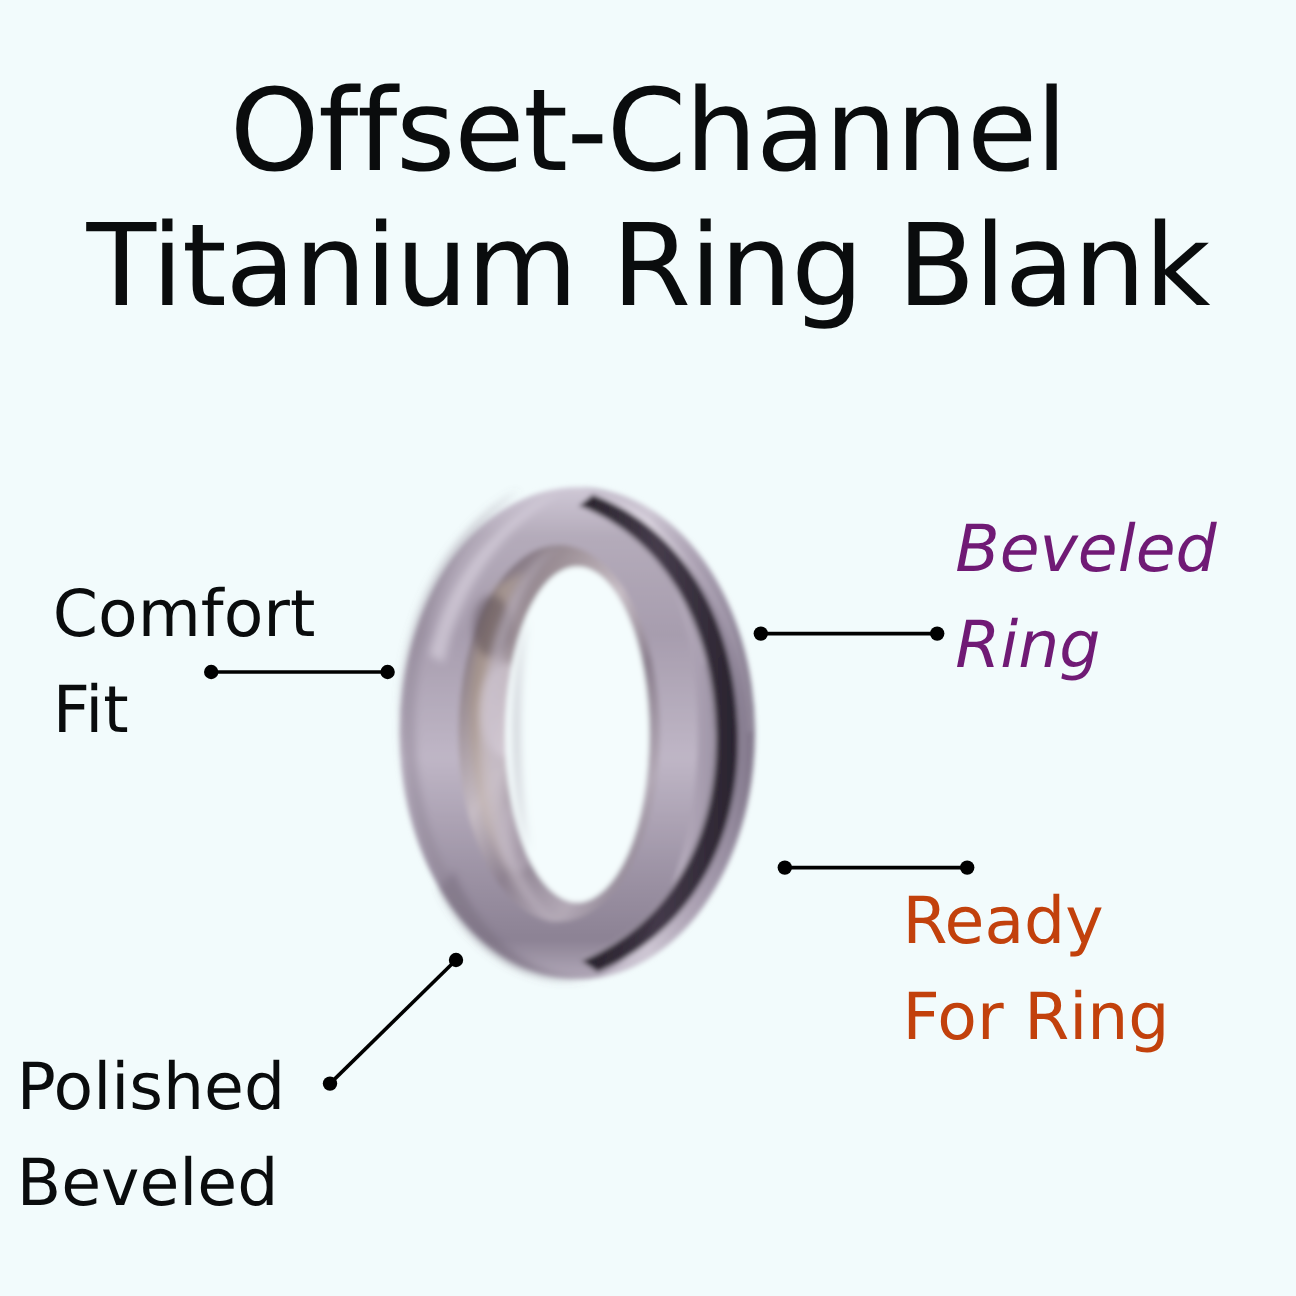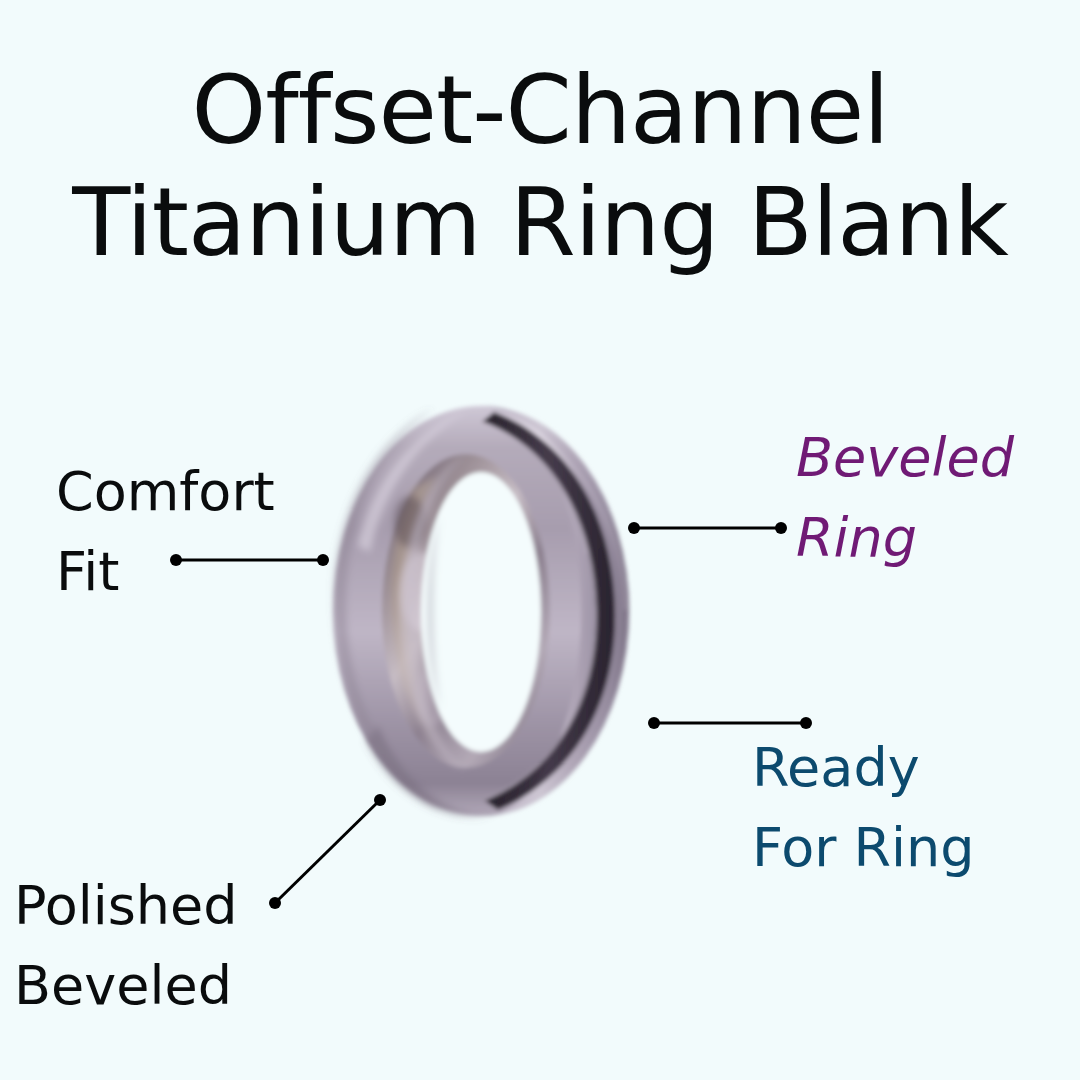--- a/index.html
+++ b/index.html
@@ -56,21 +56,21 @@
     position: absolute;
     font-size: 54px;
     line-height: 80px;
     color: #07090a;
     white-space: nowrap;
   }
   .callout-text .cl-line { display: block; }
   .ct-left  { text-align: left; }
   .ct-right { text-align: left; }
 
-  #callout-comfort-fit  { left: 44px;  top: 452px; margin-left: 12px; }
+  #callout-comfort-fit  { left: 44px;  top: 472px; }
   #callout-beveled-edge { left: 796px; top: 418px; }
   #callout-ready-inlay  { left: 752px; top: 728px; }
   #callout-polished     { left: 14px;  top: 832px; }
 
   
   #leader-layer {
     position: absolute;
     left: 0; top: 0;
     width: 1080px; height: 1080px;
     pointer-events: none;
@@ -231,21 +231,21 @@
   <div class="callout-text ct-left" id="callout-comfort-fit" style="color: rgb(10, 12, 13);">
     <span class="cl-line">Comfort</span>
     <span class="cl-line">Fit</span>
   </div>
 
   <div class="callout-text ct-right" id="callout-beveled-edge" style="color: #701a75; font-style: italic;">
     <span class="cl-line">Beveled</span>
     <span class="cl-line">Ring</span>
   </div>
 
-  <div class="callout-text ct-right" id="callout-ready-inlay" style="color: #0c4a6e;">
+  <div class="callout-text ct-right" id="callout-ready-inlay" style="color: #c2410c;">
     <span class="cl-line">Ready</span>
     <span class="cl-line">For Ring</span>
   </div>
 
   <div class="callout-text ct-left" id="callout-polished" style="color: rgb(10, 12, 13); margin-top: 34px;">
     <span class="cl-line">Polished</span>
     <span class="cl-line">Beveled</span>
   </div>
 
 </div>

